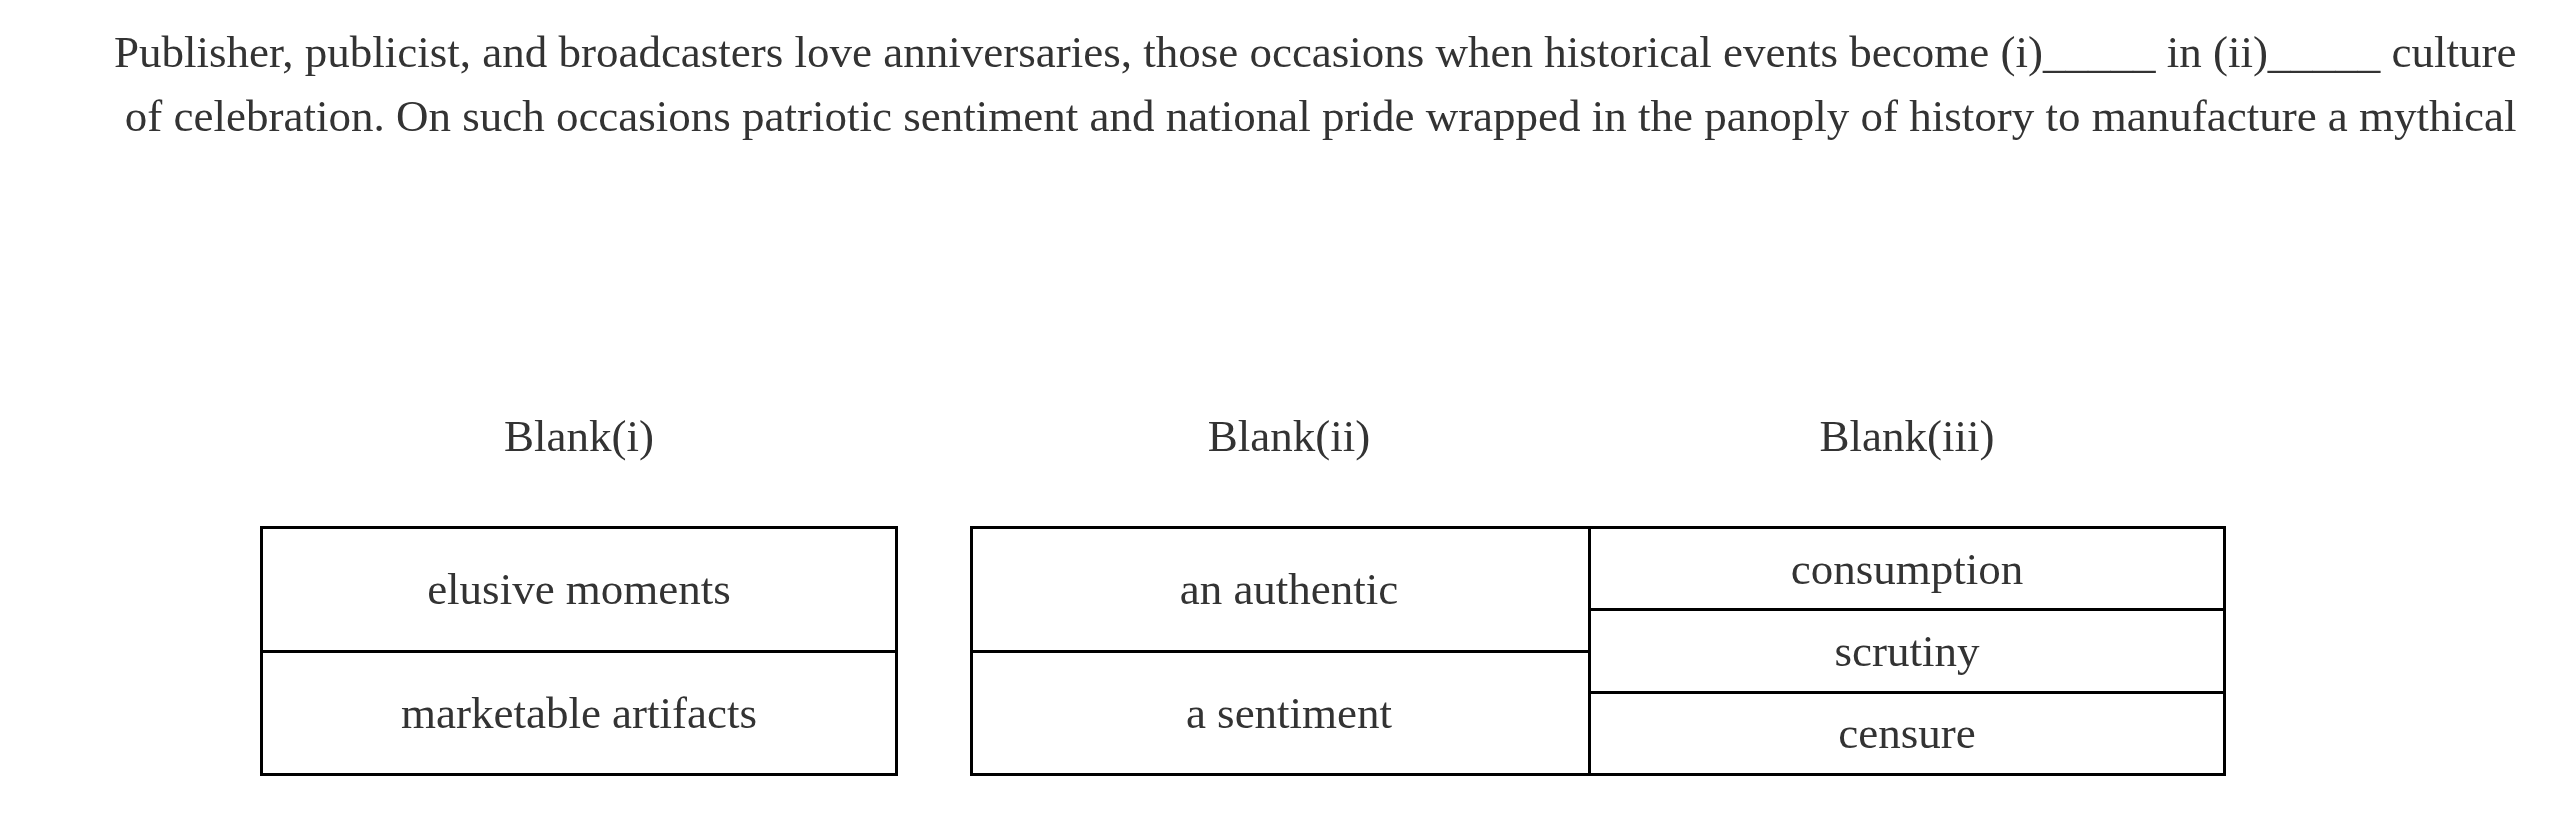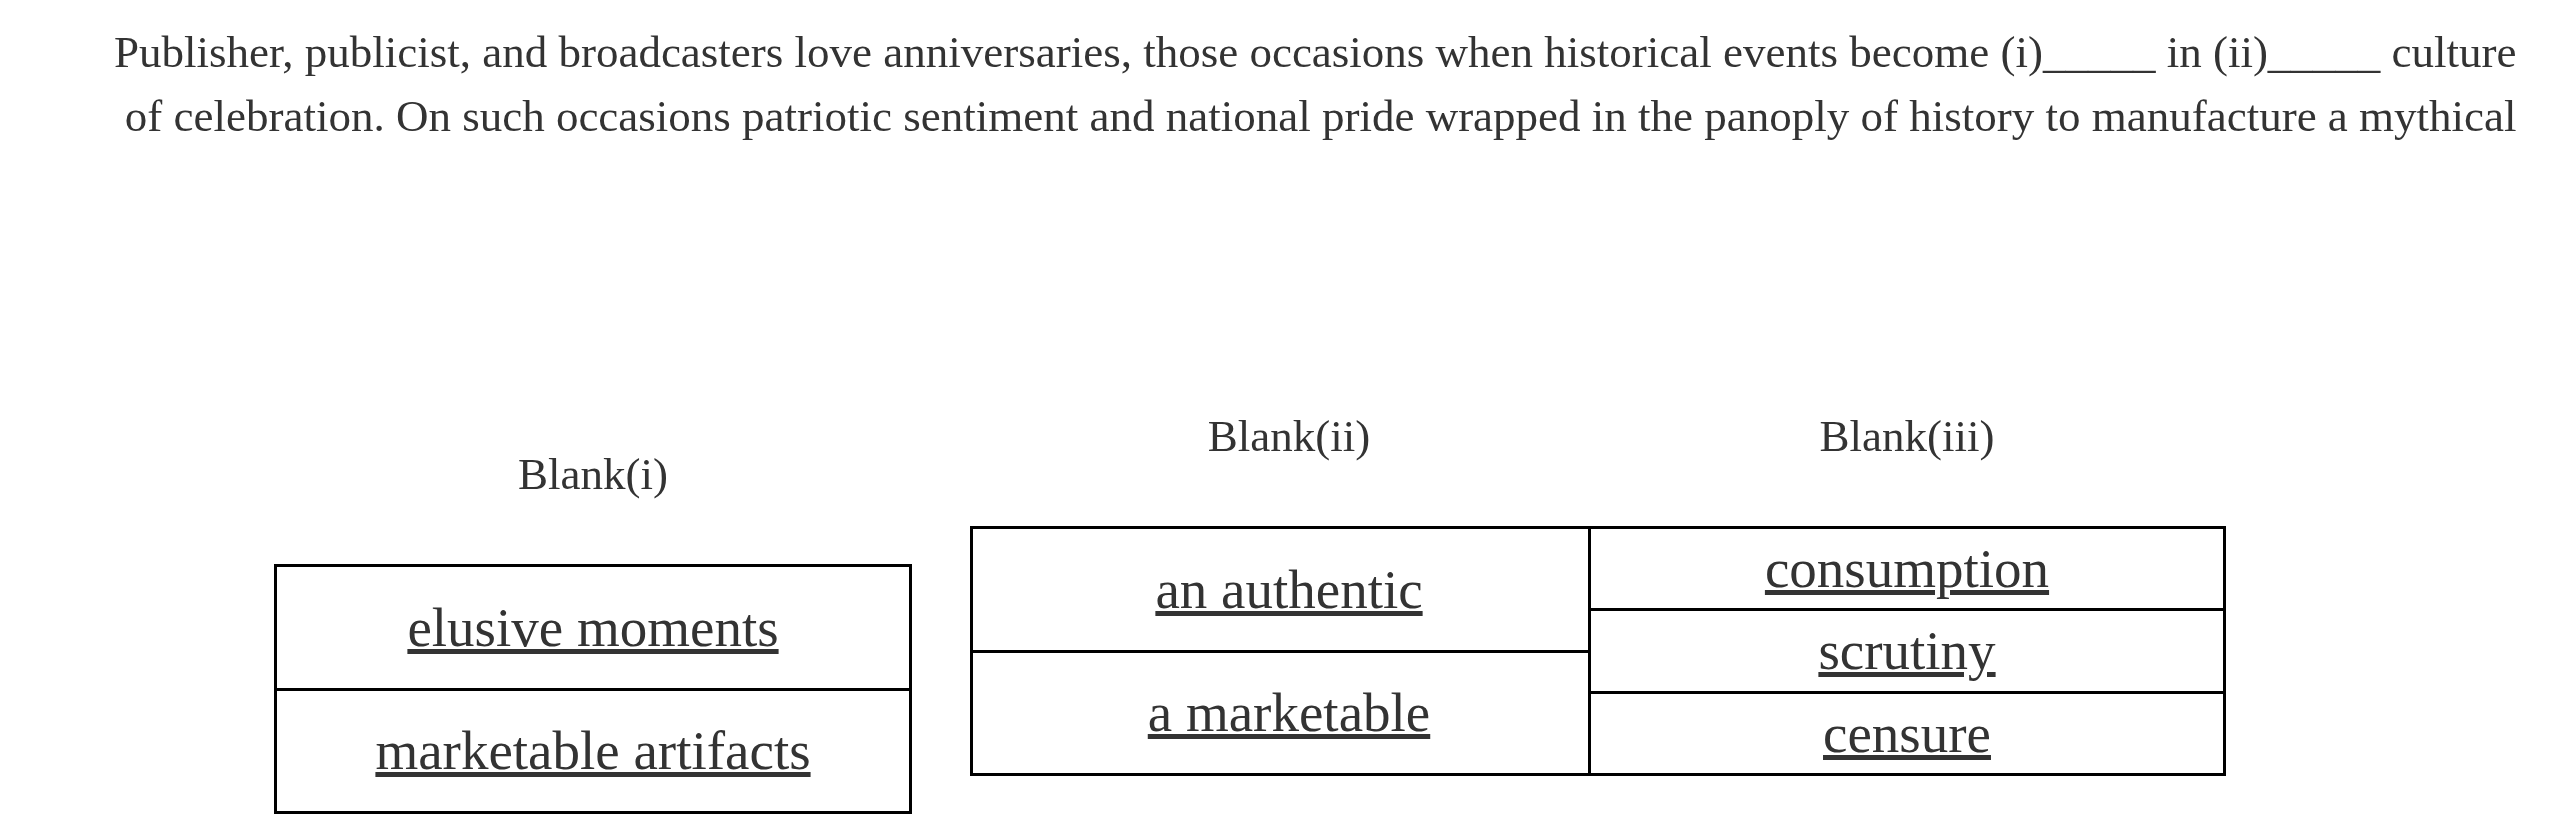--- a/index.html
+++ b/index.html
@@ -43,30 +43,29 @@
     border: 3.2px solid #000000;
     background: #ffffff;
     display: flex;
     flex-direction: column;
   }
   .option-row {
     flex: 1;
     display: flex;
     align-items: center;
     justify-content: center;
-    font-size: 55px;
+    font-size: 45px;
     white-space: pre;
     border-top: 3.2px solid #000000;
     cursor: default;
-    text-decoration: underline;
   }
   .option-row:first-child {
     border-top: none;
   }
-  .col1 { left: 274px; margin-top: 38px; }
+  .col1 { left: 260px; }
   .col2 { left: 970px; }
   .col3 { left: 1588px; }
 </style>
 </head>
 <body>
 
 <div class="passage">
   <div class="passage-line">Publisher, publicist, and broadcasters love anniversaries, those occasions when historical events become (i)_____ in (ii)_____ culture</div>
   <div class="passage-line">of celebration. On such occasions patriotic sentiment and national pride wrapped in the panoply of history to manufacture a mythical</div>
 </div>
@@ -75,21 +74,21 @@
 <div class="blank-header col2">Blank(ii)</div>
 <div class="blank-header col3">Blank(iii)</div>
 
 <div class="option-table col1">
   <div class="option-row">elusive moments</div>
   <div class="option-row">marketable artifacts</div>
 </div>
 
 <div class="option-table col2">
   <div class="option-row">an authentic</div>
-  <div class="option-row">a marketable</div>
+  <div class="option-row">a sentiment</div>
 </div>
 
 <div class="option-table col3">
   <div class="option-row">consumption</div>
   <div class="option-row">scrutiny</div>
   <div class="option-row">censure</div>
 </div>
 
 
 </body></html>

